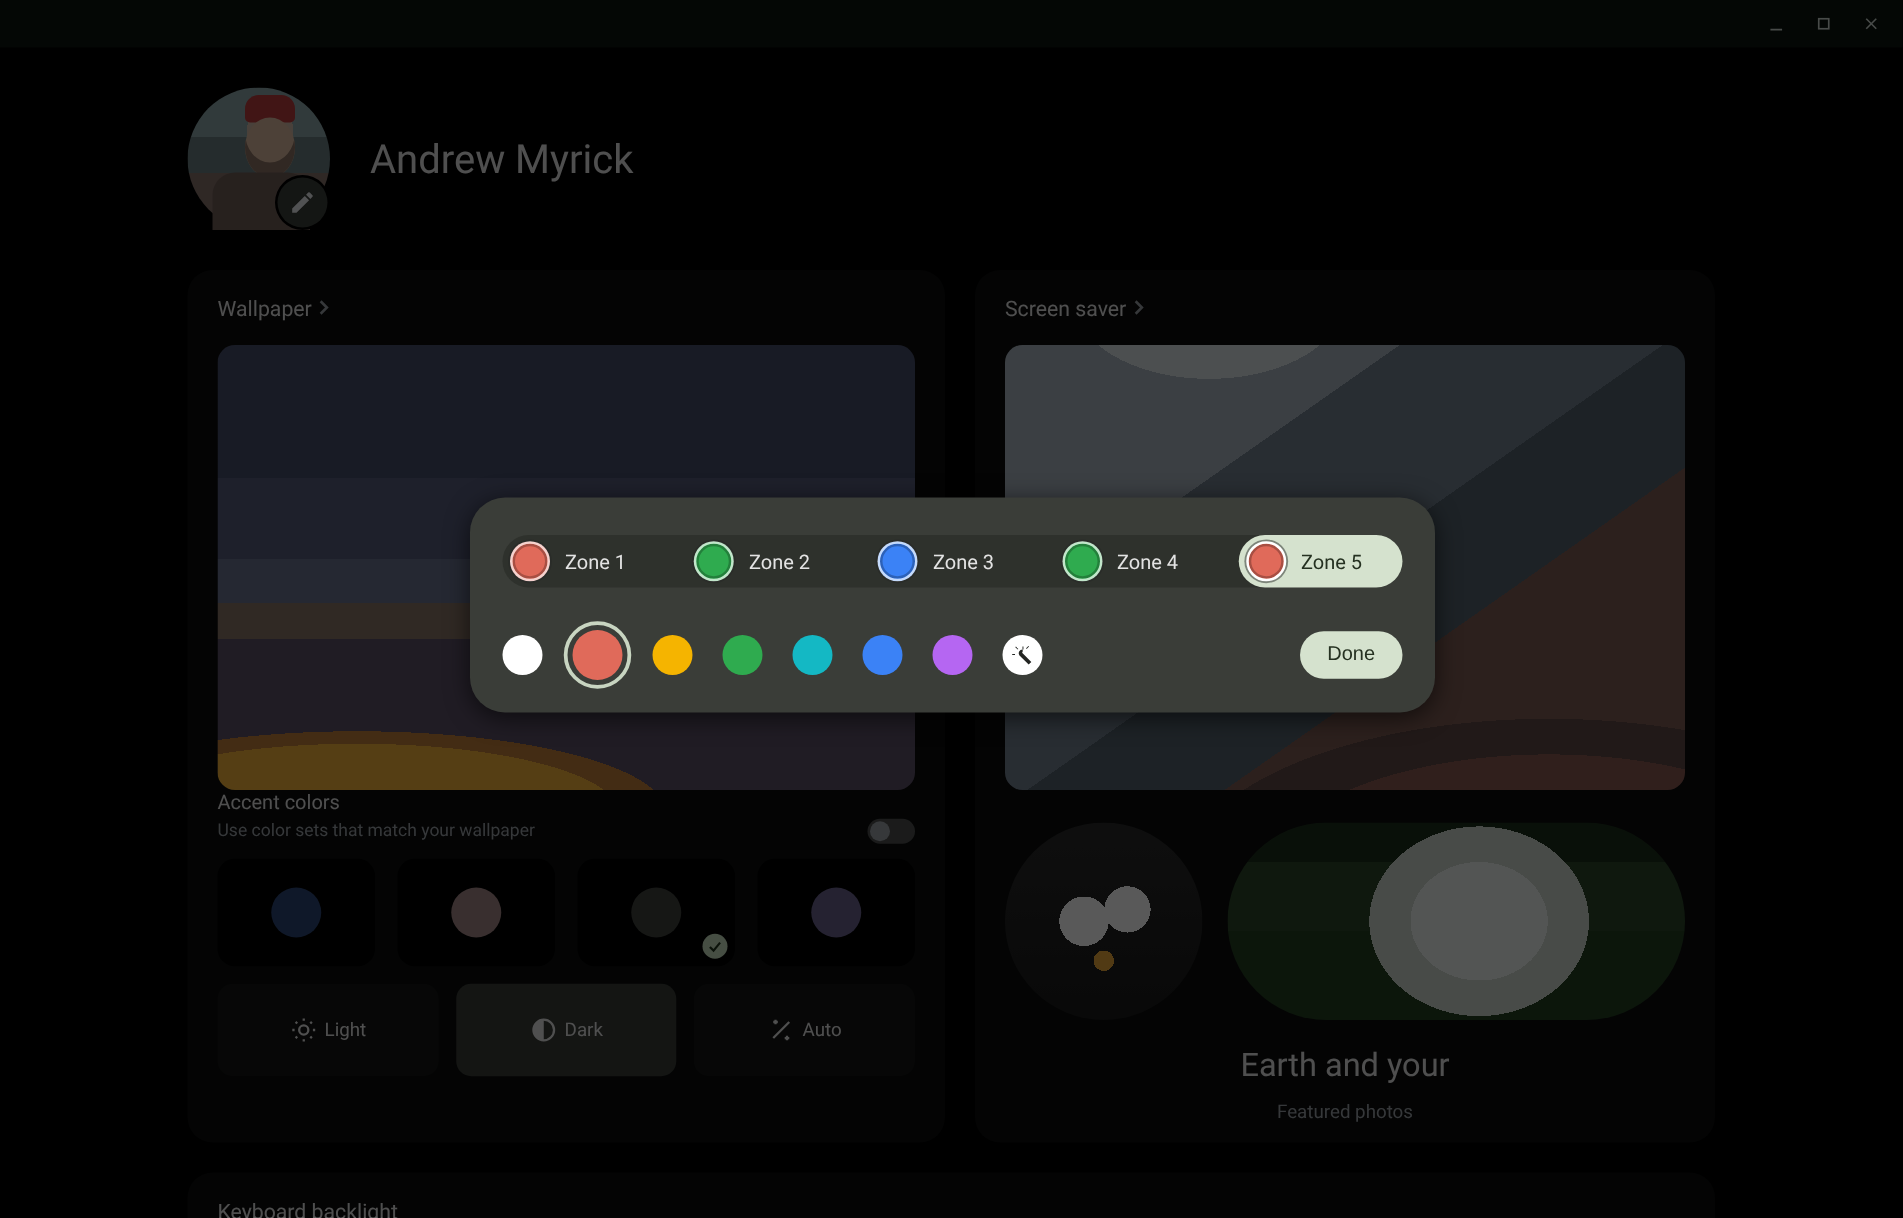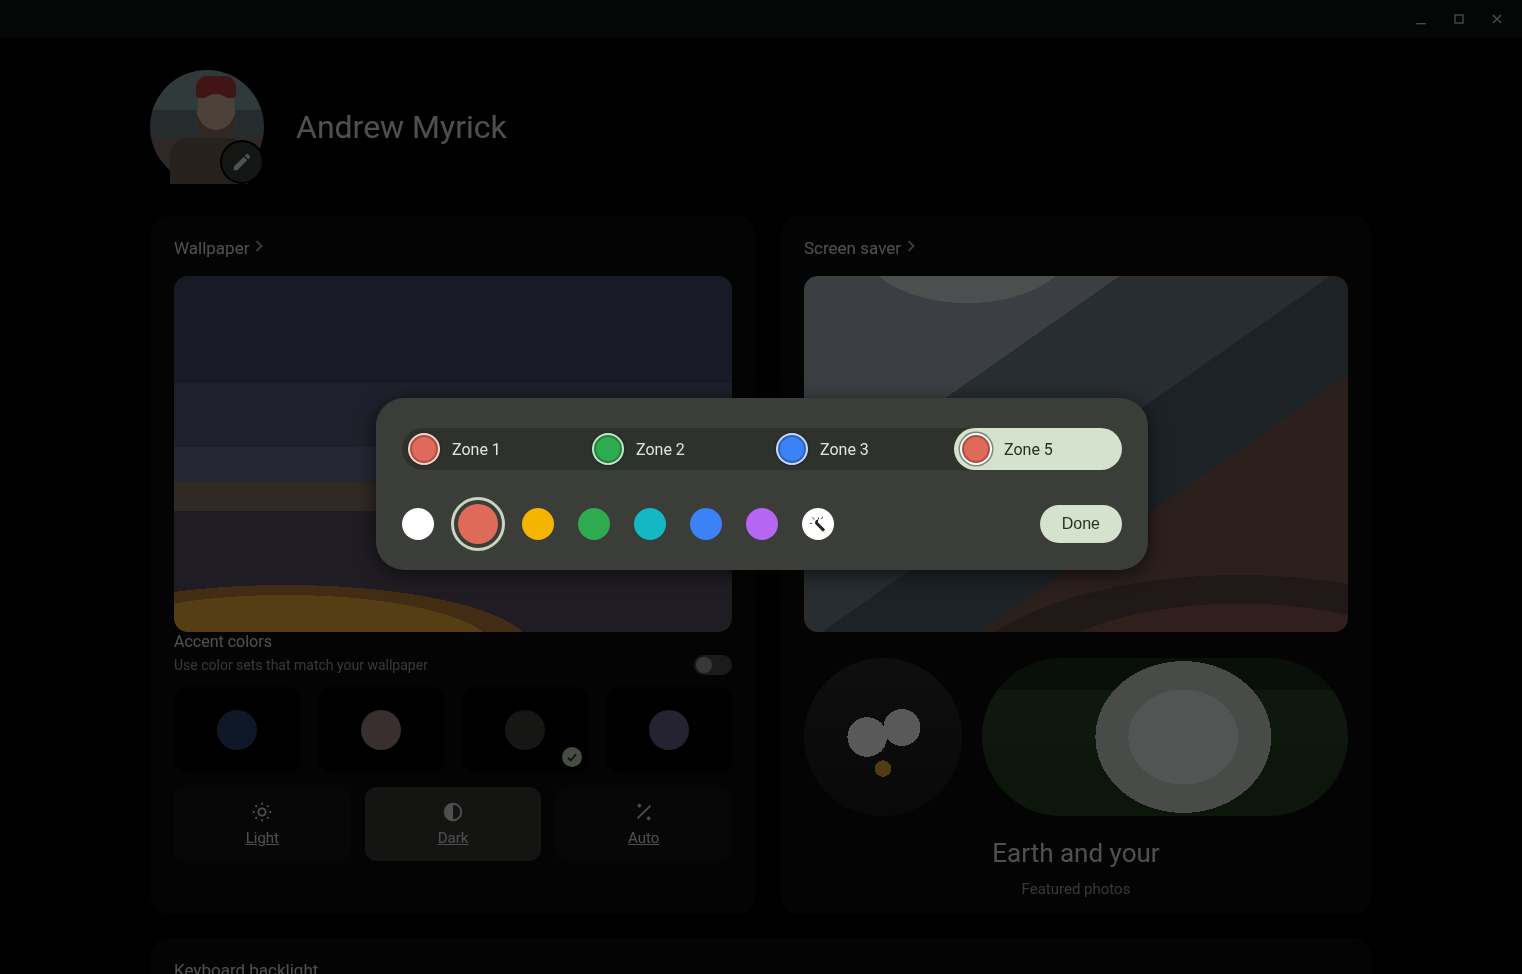--- a/index.html
+++ b/index.html
@@ -118,22 +118,22 @@
     display:flex;align-items:center;justify-content:center;cursor:pointer;
   }
   .accent-tile .dot{width:40px;height:40px;border-radius:50%;}
   .tile-check{position:absolute;right:6px;bottom:6px;width:20px;height:20px;border-radius:50%;
     background:#c9dfc0;display:flex;align-items:center;justify-content:center;}
   .tile-check svg{width:14px;height:14px;color:#22351e;}
 
   .theme-row{display:flex;gap:14px;}
   .theme-btn{
     flex:1;height:74px;border-radius:12px;background:var(--panel-light);
-    display:flex;flex-direction:column;align-items:center;justify-content:center;gap:6px;
-    font-size:15px;color:var(--text);cursor:pointer;text-decoration:underline;
+    display:flex;flex-direction:row;align-items:center;justify-content:center;gap:6px;
+    font-size:15px;color:var(--text);cursor:pointer;
   }
   .theme-btn.selected{background:#3a3d38;}
   .theme-btn svg{width:22px;height:22px;}
 
   
   .thumb-row{display:flex;gap:20px;margin-top:26px;align-items:flex-start;}
   .thumb-circle{
     width:158px;height:158px;border-radius:50%;overflow:hidden;
     background:
       radial-gradient(circle at 40% 50%,#fff 0 16%,transparent 16%),
@@ -339,20 +339,24 @@
         <span>Zone 1</span>
       </div>
       <div class="zone-chip">
         <span class="zdot" style="background:#2fab4f"></span>
         <span>Zone 2</span>
       </div>
       <div class="zone-chip">
         <span class="zdot" style="background:#3b82f6"></span>
         <span>Zone 3</span>
       </div>
+      <div class="zone-chip">
+        <span class="zdot" style="background:#2fab4f"></span>
+        <span>Zone 4</span>
+      </div>
       <div class="zone-chip selected">
         <span class="zdot" style="background:#e06a5a"></span>
         <span>Zone 5</span>
       </div>
     </div>
 
     <div class="modal-bottom">
       <div class="swatches">
         <div class="swatch" style="background:#ffffff"></div>
         <div class="swatch selected" style="background:#e06a5a"></div>

